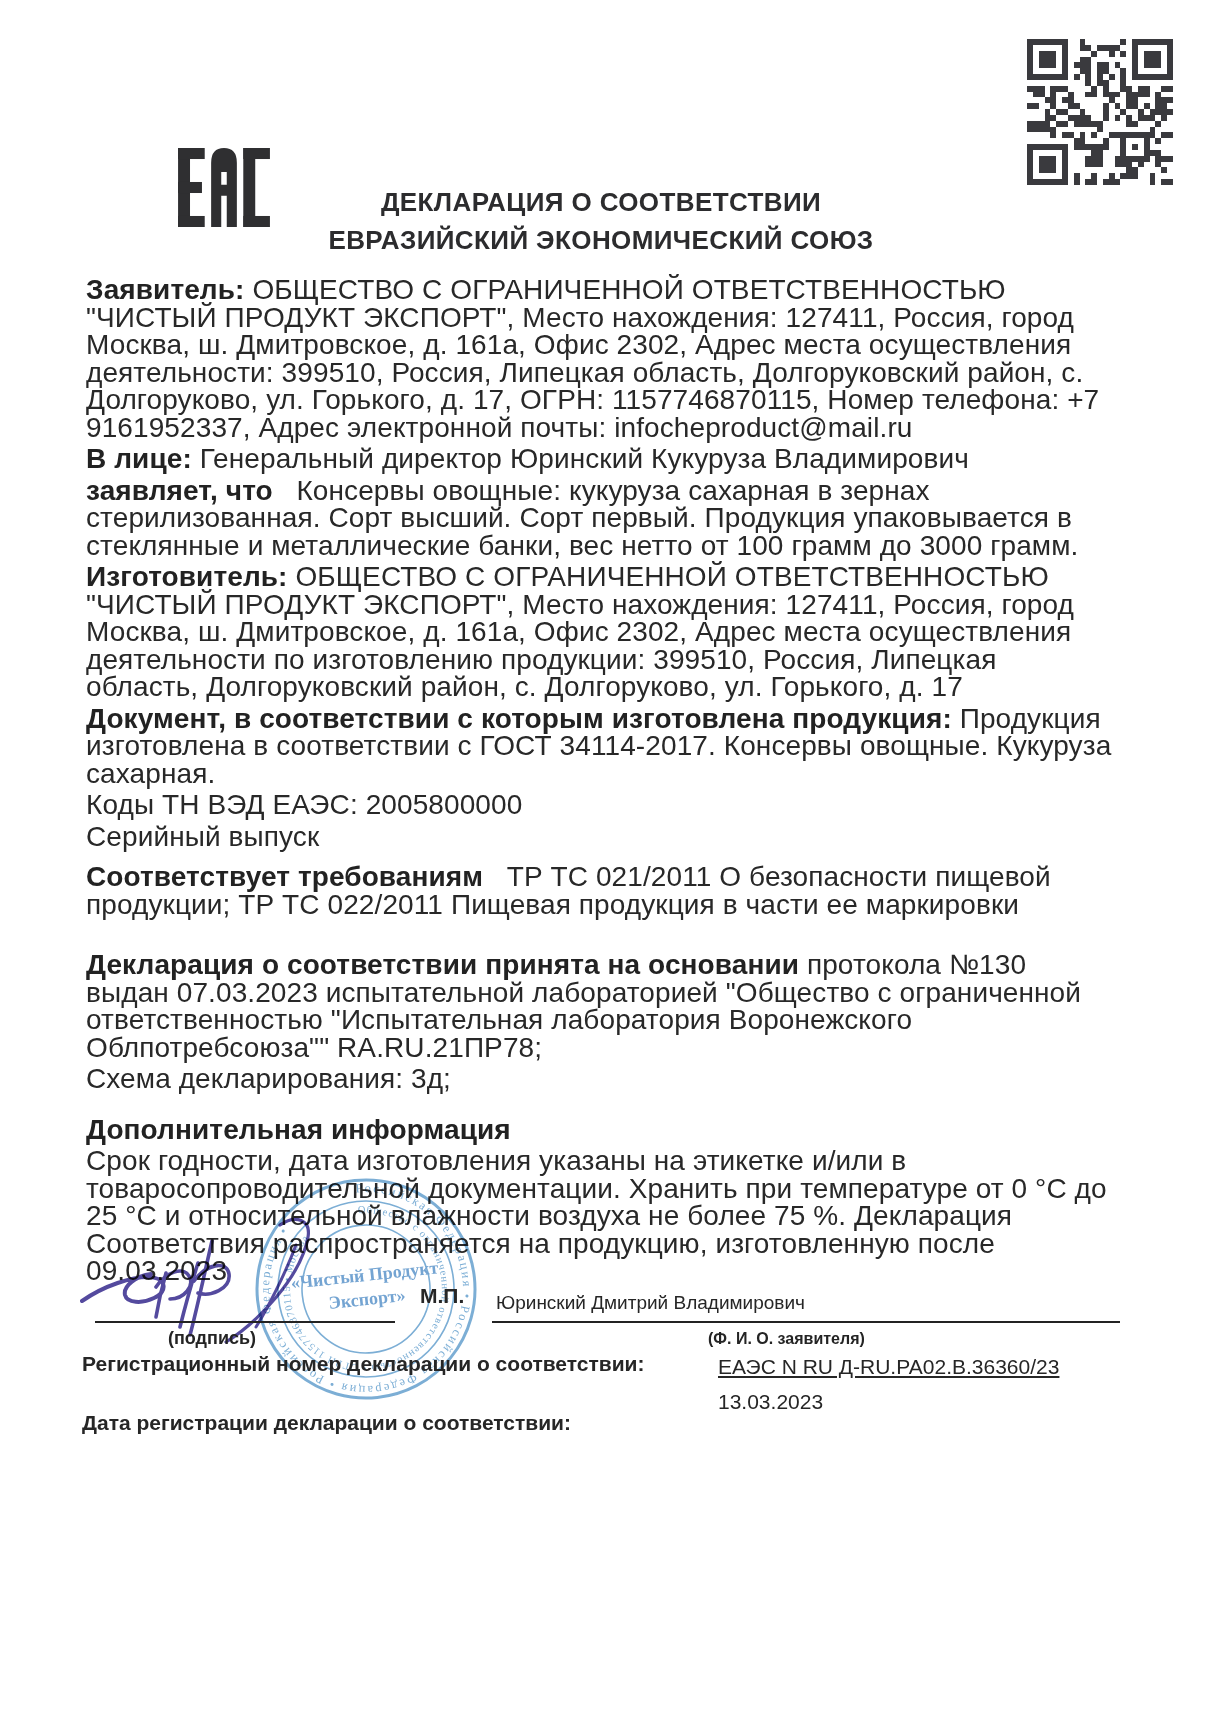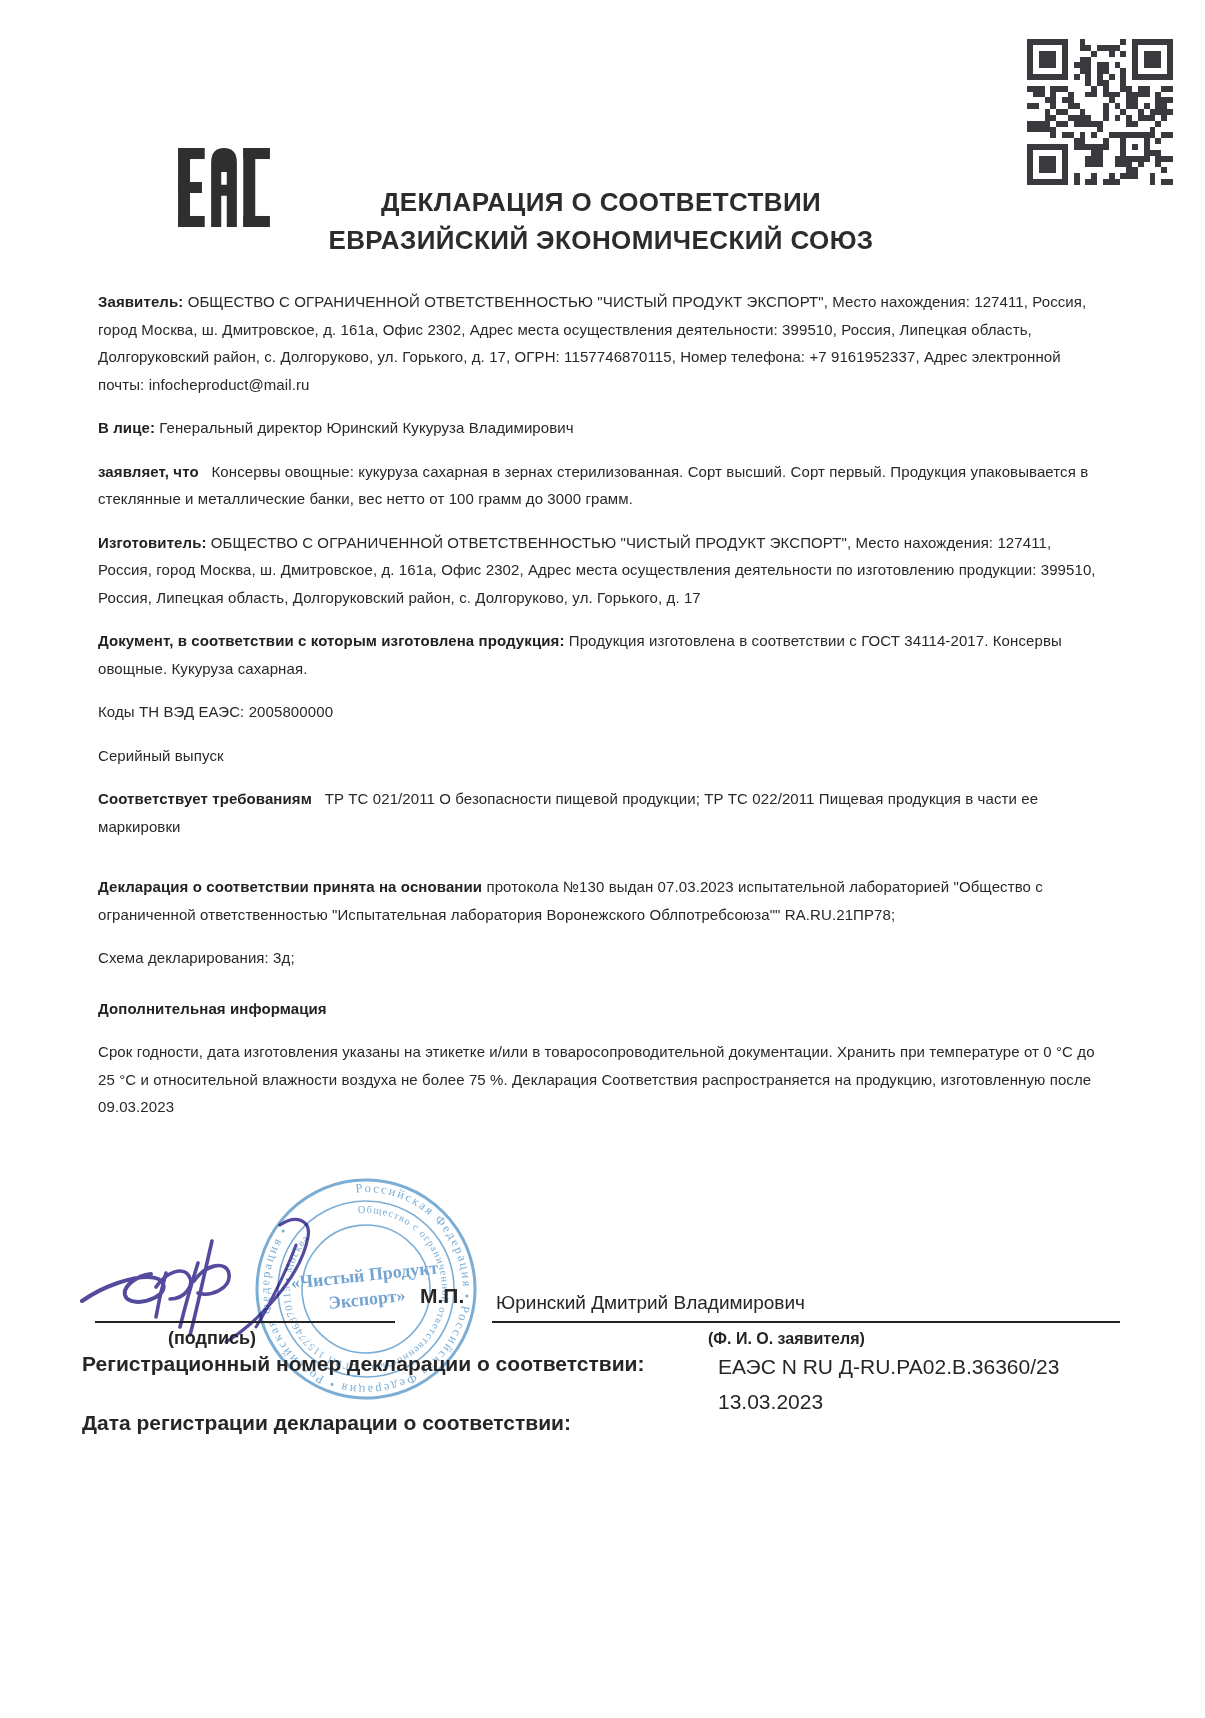--- a/index.html
+++ b/index.html
@@ -5,35 +5,35 @@
 <style>
   html,body{margin:0;padding:0;background:#ffffff;}
   .page{position:relative;width:1205px;height:1718px;background:#ffffff;overflow:hidden;
         font-family:"Liberation Sans","DejaVu Sans",sans-serif;color:#262626;}
   .abs{position:absolute;}
   
   .titles{left:90px;top:183px;width:1022px;text-align:center;}
   .title-line{font-size:26px;font-weight:700;line-height:38px;letter-spacing:.4px;color:#2c2c2e;}
   
   .doc-body{left:82px;top:272px;width:1034px;}
-  .para{margin:16px;font-size:15px;line-height:27.5px;letter-spacing:.1px;color:#282828;}
+  .para{margin:4px;font-size:28px;line-height:27.5px;letter-spacing:.1px;color:#282828;}
   .b{font-weight:700;color:#222;}
   
   .mp{left:420px;top:1284px;font-size:21px;font-weight:700;}
   .fio-value{left:496px;top:1292px;font-size:19px;}
   .hline{position:absolute;height:2px;background:#232323;}
   .sig-line{left:95px;top:1321px;width:300px;}
   .fio-line{left:492px;top:1321px;width:628px;}
   .caption{font-weight:700;color:#242424;}
   .sign-caption{left:168px;top:1328px;font-size:18px;}
   .fio-caption{left:708px;top:1330px;font-size:16px;}
   .reg-label{font-size:21px;font-weight:700;}
   .reg-value{font-size:21px;}
   .reg-label-1{left:82px;top:1352px;}
-  .reg-value-1{left:718px;top:1355px;}
+  .reg-value-1{left:718px;top:1355px;text-decoration:underline;}
   .reg-label-2{left:82px;top:1387px;margin-top:24px;}
   .reg-value-2{left:718px;top:1390px;}
   
   .eac-logo{left:178px;top:148px;width:92px;height:79px;}
   .qr{left:1027px;top:38px;width:146px;height:148px;}
   .stamp{left:254px;top:1177px;width:224px;height:224px;opacity:.82;mix-blend-mode:multiply;pointer-events:none;}
   .stamp text{font-family:"Liberation Serif","DejaVu Serif",serif;}
   .signature{left:70px;top:1115px;width:330px;height:235px;mix-blend-mode:multiply;pointer-events:none;}
 </style>
 </head>

